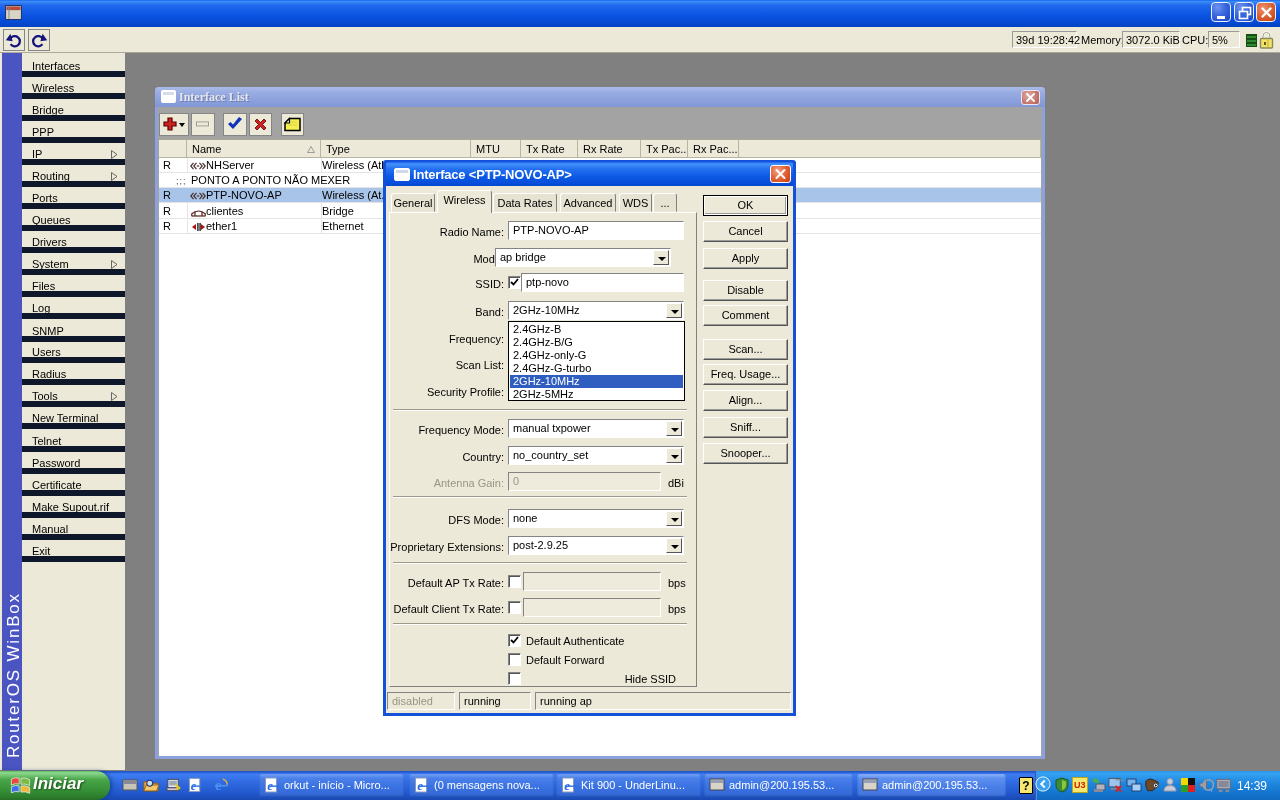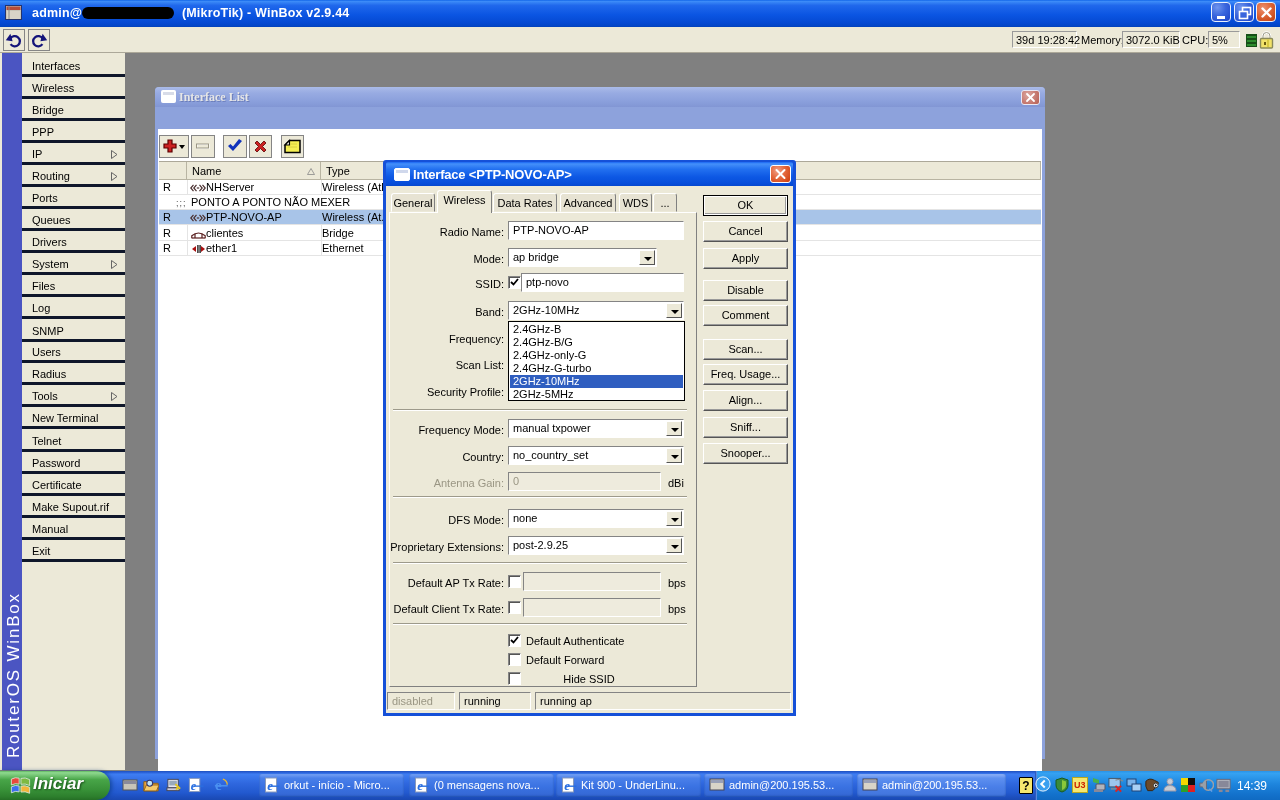--- a/index.html
+++ b/index.html
@@ -17,30 +17,30 @@
 .capbtn svg { position:absolute; left:0; top:0; }
 
 #topbar { left:0; top:27px; width:1280px; height:26px; background:#ece9d8; border-bottom:1px solid #aca899; }
 .tbtn { position:absolute; top:2px; width:22px; height:22px; background:#ece9d8; border:1px solid #858585; }
 .infobox { position:absolute; top:4px; height:17px; background:#ece9d8; border:1px solid; border-color:#9a9a9a #ffffff #ffffff #9a9a9a; padding:2px 3px 0 3px; font-size:11px; white-space:nowrap; }
 .inflbl { position:absolute; top:7px; font-size:11px; }
 
 #menupanel { left:0; top:53px; width:125px; height:717px; background:#ece9d8; }
 #bluestrip { left:2px; top:53px; width:20px; height:717px; background:#4b55c2; }
 #menuitems { position:absolute; left:22px; top:0; width:103px; }
-.mi { position:absolute; left:0; width:103px; height:22px; border-bottom:3px solid #0f172a; }
+.mi { position:absolute; left:0; width:103px; height:22px; border-bottom:6px solid #0f172a; }
 .mi span { position:absolute; left:10px; top:5px; font-size:11px; }
 .mi svg { position:absolute; right:7px; top:7px; }
 #rotext { position:absolute; left:-70px; top:617px; width:160px; height:16px; text-align:center; transform:rotate(-90deg); transform-origin:center; color:#fff; font-size:17px; letter-spacing:1.8px; white-space:nowrap; }
 
 #iflist { left:155px; top:87px; width:890px; height:672px; background:#8da2dc; border-radius:4px 4px 0 0; }
 #iltitle { position:absolute; left:0; top:0; width:890px; height:20px; border-radius:4px 4px 0 0;
   background:linear-gradient(180deg,#aabbe8 0%,#98abe2 30%,#8ba0dc 70%,#8296d4 100%); }
 #iltitle .ttext { position:absolute; left:24px; top:3px; font-weight:bold; font-size:12px; color:#e6e6e6; text-shadow:1px 1px 0 #6a7cb8;font-family:Liberation Serif, serif; }
-#ilclient { position:absolute; left:3px; top:20px; width:884px; height:649px; background:#ffffff;margin-top:22px; }
+#ilclient { position:absolute; left:3px; top:20px; width:884px; height:649px; background:#a3a3a3; }
 .ilbtn { position:absolute; top:6px; height:23px; background:#ece9d8; border:1px solid #858585; }
 #iltable { position:absolute; left:1px; top:33px; width:882px; height:616px; background:#fff; }
 #ilhead { position:absolute; left:0; top:0; width:882px; height:18px; background:#ece9d8; box-shadow:0 -1px 0 #aca899; }
 .hcell { position:absolute; top:0; height:18px; border-right:1px solid #b8b4a2; border-bottom:1px solid #b8b4a2; padding:3px 0 0 5px; font-size:11px; white-space:nowrap; overflow:hidden; }
 .irow { position:absolute; left:0; width:882px; height:15px; border-bottom:1px solid #e4e4e4; }
 .irow .r { position:absolute; left:4px; top:1px; }
 .irow .nm { position:absolute; left:47px; top:1px; }
 .irow .ty { position:absolute; left:163px; top:1px; }
 .vline { position:absolute; top:0; width:1px; height:77px; background:#e4e4e4; }
 
@@ -87,21 +87,20 @@
 <body>
 <div id="screen">
 
   <div id="titlebar" class="abs">
     <svg class="abs" style="left:5px;top:5px" width="17" height="15" viewBox="0 0 17 15">
         <rect x="0.5" y="0.5" width="16" height="14" fill="#c8c4b8" stroke="#23336e"></rect>
         <rect x="1.5" y="1.5" width="14" height="3.5" fill="#b84c38"></rect>
         <rect x="2" y="6" width="13" height="8" fill="#d8d4c8"></rect>
         <line x1="4" y1="1" x2="4" y2="14" stroke="#888" stroke-width="1"></line>
       </svg>
-    <div class="ttext">admin@<span style="display:inline-block;background:#000;width:92px;height:12px;border-radius:6px;vertical-align:-2px;margin-right:4px"></span> (MikroTik) - WinBox v2.9.44</div>
     <div class="capbtn capblue" style="left:1211px">
         <svg width="20" height="20">
           <rect x="5" y="13" width="8" height="3" fill="#fff"></rect>
         </svg>
       </div>
     <div class="capbtn capblue" style="left:1234px">
         <svg width="20" height="20">
           <g fill="none" stroke="#fff" stroke-width="1.6">
             <rect x="7.5" y="4.5" width="8" height="7"></rect>
             <rect x="4.5" y="8.5" width="8" height="7" fill="#3a66dd"></rect>
@@ -388,21 +387,21 @@
       <div class="tab" style="left:5px;width:44px;background:#e7e3d3">General</div>
       <div class="tab tabact" style="left:51px;width:55px">Wireless</div>
       <div class="tab" style="left:107px;width:64px;background:#e7e3d3">Data Rates</div>
       <div class="tab" style="left:174px;width:56px;background:#e7e3d3">Advanced</div>
       <div class="tab" style="left:233px;width:33px;background:#e7e3d3">WDS</div>
       <div class="tab" style="left:267px;width:24px;background:#e7e3d3">...</div>
       <div id="tabpanel"></div>
       <div class="flabel" style="left:0;width:118px;top:40px">Radio Name:</div>
       <div class="finput" style="left:122px;top:35px;width:176px;height:19px">PTP-NOVO-AP</div>
       <div class="flabel" style="left:0;width:118px;top:67px">Mode:</div>
-      <div class="combo" style="left:122px;top:62px;width:149px;height:19px">
+      <div class="combo" style="left:109px;top:62px;width:176px;height:19px">
           <span class="cv">ap bridge</span>
           <span class="carr"></span>
         </div>
       <div class="flabel" style="left:0;width:118px;top:92px">SSID:</div>
       <div class="cbx" style="left:122px;top:90px"><svg width="11" height="11" viewBox="0 0 11 11">
             <path d="M2 5 L4.5 7.5 L9 2" fill="none" stroke="#000" stroke-width="1.8"></path>
           </svg></div>
       <div class="finput" style="left:135px;top:87px;width:163px;height:19px">ptp-novo</div>
       <div class="flabel" style="left:0;width:118px;top:120px">Band:</div>
       <div class="combo" style="left:122px;top:115px;width:176px;height:19px">
@@ -455,21 +454,21 @@
       <div class="finput" style="left:137px;top:412px;width:138px;height:19px;background:#eeebdd"></div>
       <div class="flabel" style="left:282px;width:22px;top:417px;text-align:left">bps</div>
       <div class="sep" style="top:437px"></div>
       <div class="cbx" style="left:122px;top:448px"><svg width="11" height="11" viewBox="0 0 11 11">
             <path d="M2 5 L4.5 7.5 L9 2" fill="none" stroke="#000" stroke-width="1.8"></path>
           </svg></div>
       <div class="flabel" style="left:140px;width:150px;top:449px;text-align:left">Default Authenticate</div>
       <div class="cbx" style="left:122px;top:467px"></div>
       <div class="flabel" style="left:140px;width:150px;top:468px;text-align:left">Default Forward</div>
       <div class="cbx" style="left:122px;top:486px"></div>
-      <div class="flabel" style="left:128px;width:150px;top:487px;text-align:center">Hide SSID</div>
+      <div class="flabel" style="left:140px;width:150px;top:487px;text-align:right">Hide SSID</div>
       <div class="statcell" style="left:1px;width:68px;color:#9a9684">disabled</div>
       <div class="statcell" style="left:73px;width:72px">running</div>
       <div class="statcell" style="left:149px;width:256px">running ap</div>
       <div class="dbtn" style="top:9px;border:1px solid #000;box-shadow:inset 0 0 0 1px #fff, inset -2px -2px 0 #9a9a9a">OK</div>
       <div class="dbtn" style="top:35px">Cancel</div>
       <div class="dbtn" style="top:62px">Apply</div>
       <div class="dbtn" style="top:94px">Disable</div>
       <div class="dbtn" style="top:119px">Comment</div>
       <div class="dbtn" style="top:153px">Scan...</div>
       <div class="dbtn" style="top:178px">Freq. Usage...</div>

